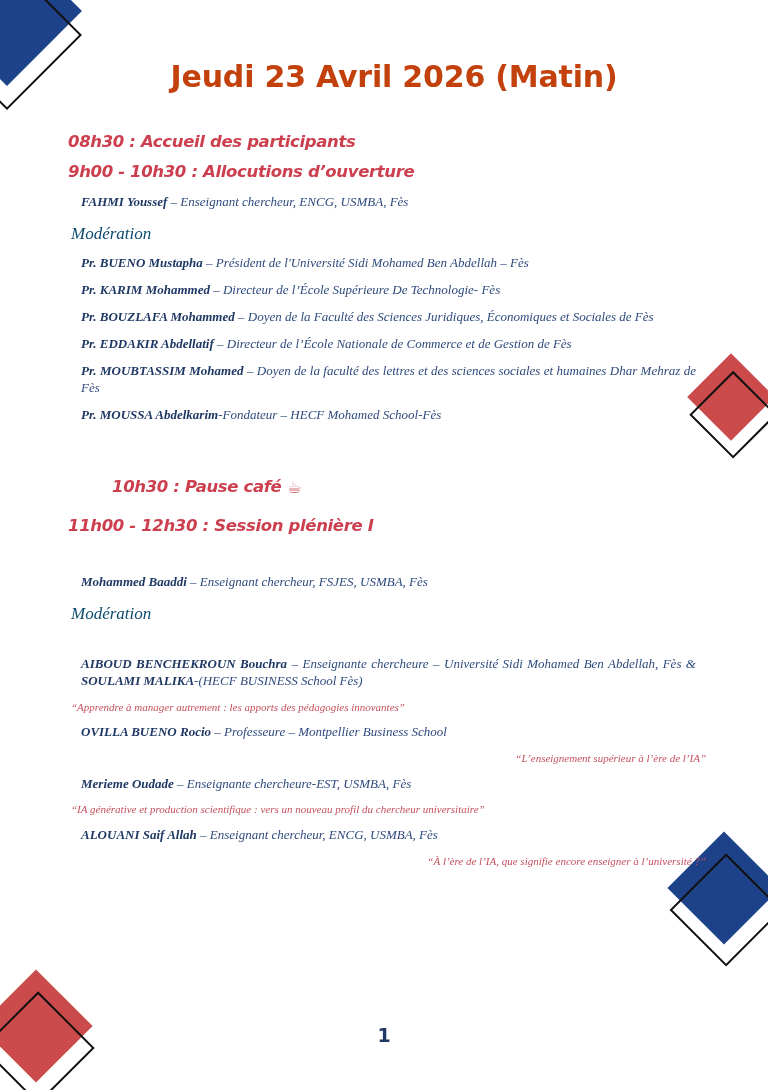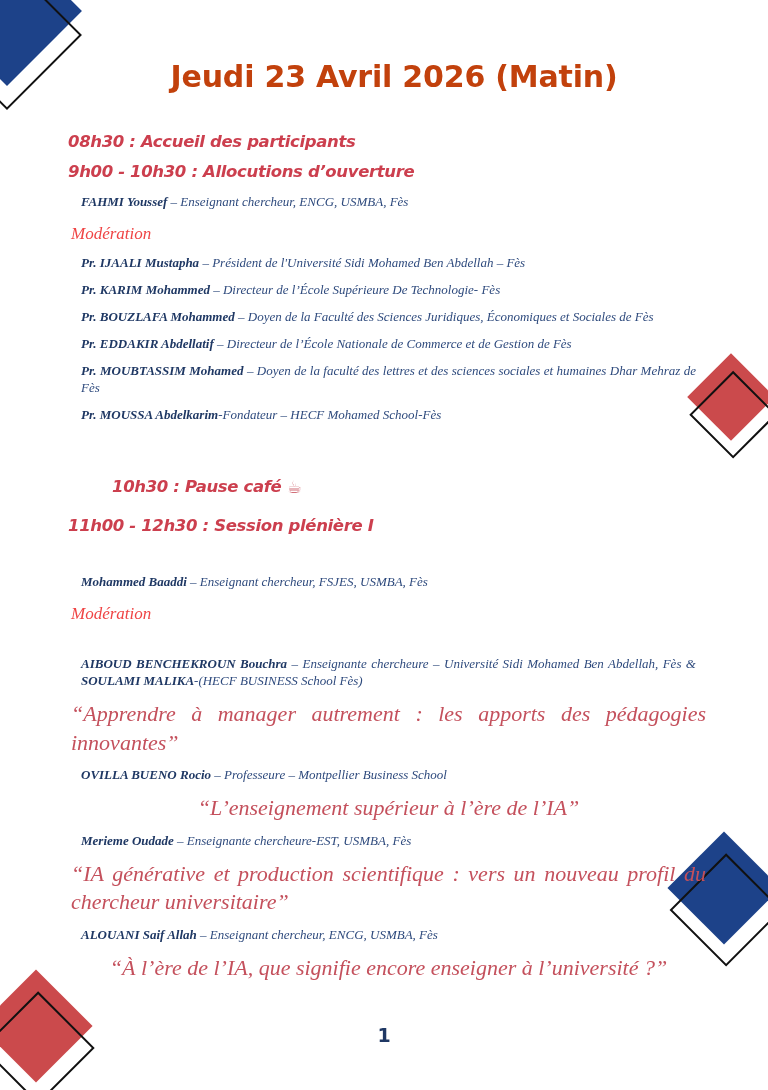--- a/index.html
+++ b/index.html
@@ -92,34 +92,34 @@
     margin: 10px;
     padding-left: 3px;
   }
   .entry .nm {
     font-weight: bold;
     color: #1F3864;
   }
   .moderation {
     font-size: 17px;
     line-height: 1.30;
-    color: #ef4444;
+    color: #0c4a6e;
     margin: 12px 0 1px 0;
     padding-left: 3px;
   }
   .talk-title {
-    font-size: 22px;
+    font-size: 11px;
     line-height: 1.30;
     color: #C4505C;
     text-align: justify;
     text-justify: inter-word;
     margin: 0;
     padding-left: 3px;
   }
-  .talk-title.last { text-align: center; }
+  .talk-title.last { text-align: right; }
 
   .gap-lg { height: 44px; }
   .gap-md { height: 28px; }
   .gap-sm { height: 20px; }
 
   .coffee-icon {
     display: inline-block;
     font-family: "DejaVu Sans", sans-serif;
     color: #D2707A;
     font-size: 17px;
@@ -169,21 +169,21 @@
       <div class="time-heading">08h30 : Accueil des participants</div>
 
       <div class="time-heading second">9h00 - 10h30 : Allocutions d’ouverture</div>
 
       <p class="entry">
         <span class="nm">FAHMI Youssef</span><span> – Enseignant chercheur, ENCG, USMBA, Fès</span>
       </p>
       <p class="moderation">Modération</p>
 
       <p class="entry">
-        <span class="nm">Pr. IJAALI Mustapha</span><span> – Président de l'Université Sidi Mohamed Ben Abdellah – Fès</span>
+        <span class="nm">Pr. BUENO Mustapha</span><span> – Président de l'Université Sidi Mohamed Ben Abdellah – Fès</span>
       </p>
       <p class="entry">
         <span class="nm">Pr. KARIM Mohammed</span><span> – Directeur de l’École Supérieure De Technologie- Fès</span>
       </p>
       <p class="entry">
         <span class="nm">Pr. BOUZLAFA Mohammed</span><span> – Doyen  de la Faculté des Sciences Juridiques, Économiques et Sociales de Fès</span>
       </p>
       <p class="entry">
         <span class="nm">Pr. EDDAKIR Abdellatif</span><span> – Directeur de l’École Nationale de Commerce et de Gestion de Fès</span>
       </p>

